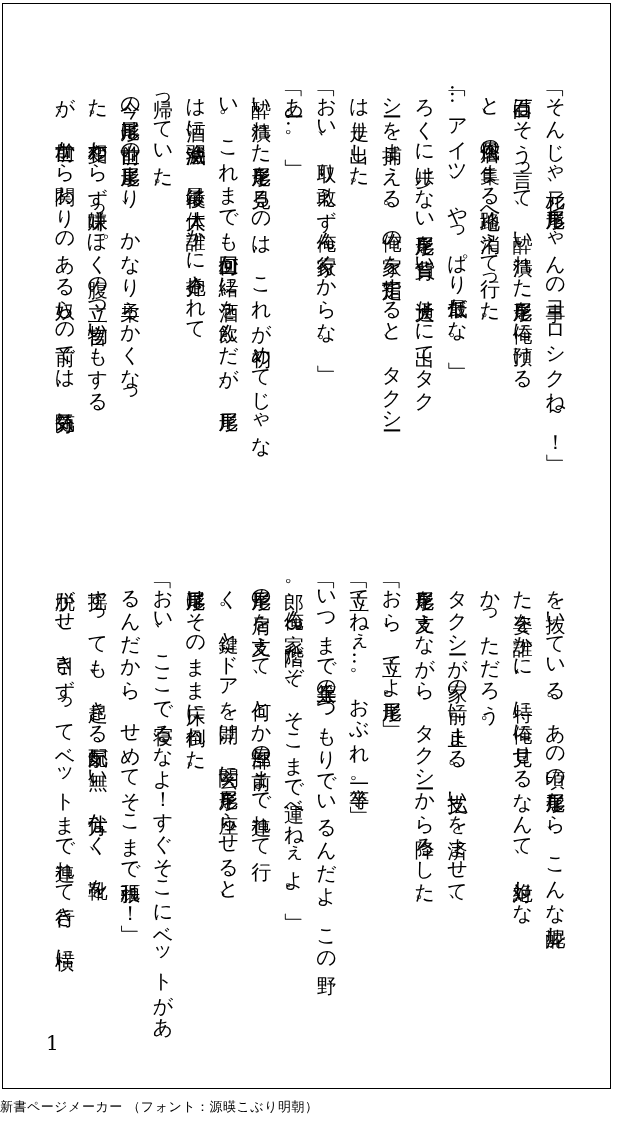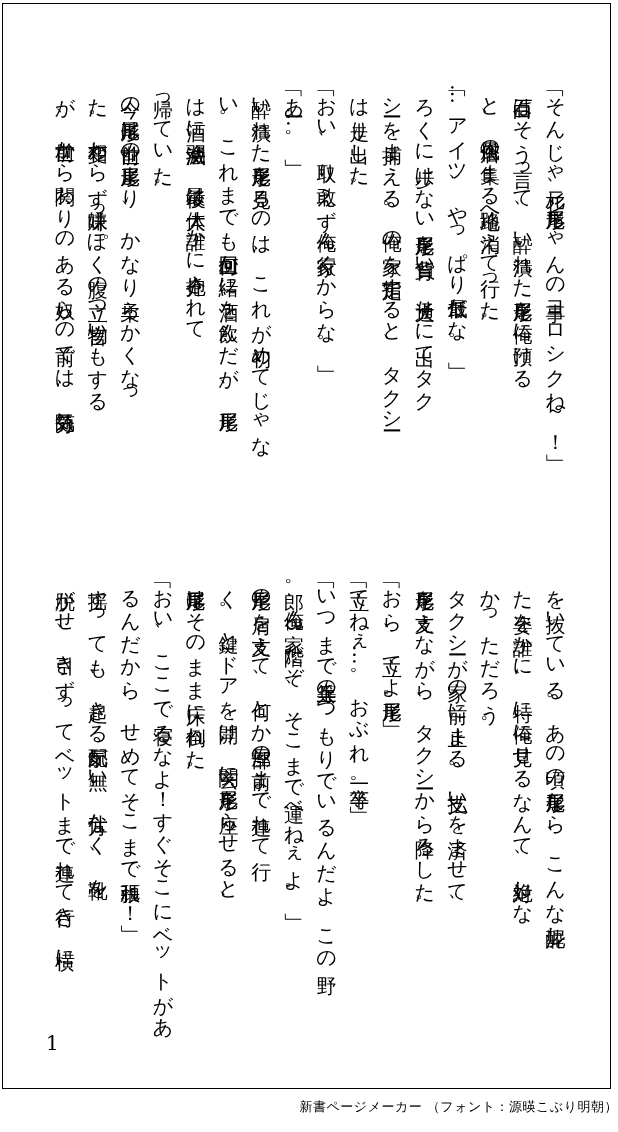--- a/index.html
+++ b/index.html
@@ -39,21 +39,21 @@
   .pagenum {
     position: absolute;
     left: 46px; top: 1031px;
     font-size: 20px;
     line-height: 24px;
   }
   .footer {
     position: absolute;
     left: 0; top: 1098px;
     width: 618px;
-    text-align: right;
+    text-align: left;
     font-size: 13px;
     letter-spacing: 0.5px;
   }
 </style>
 </head>
 <body>
 
 <div>
   <div class="frame"></div>
 

